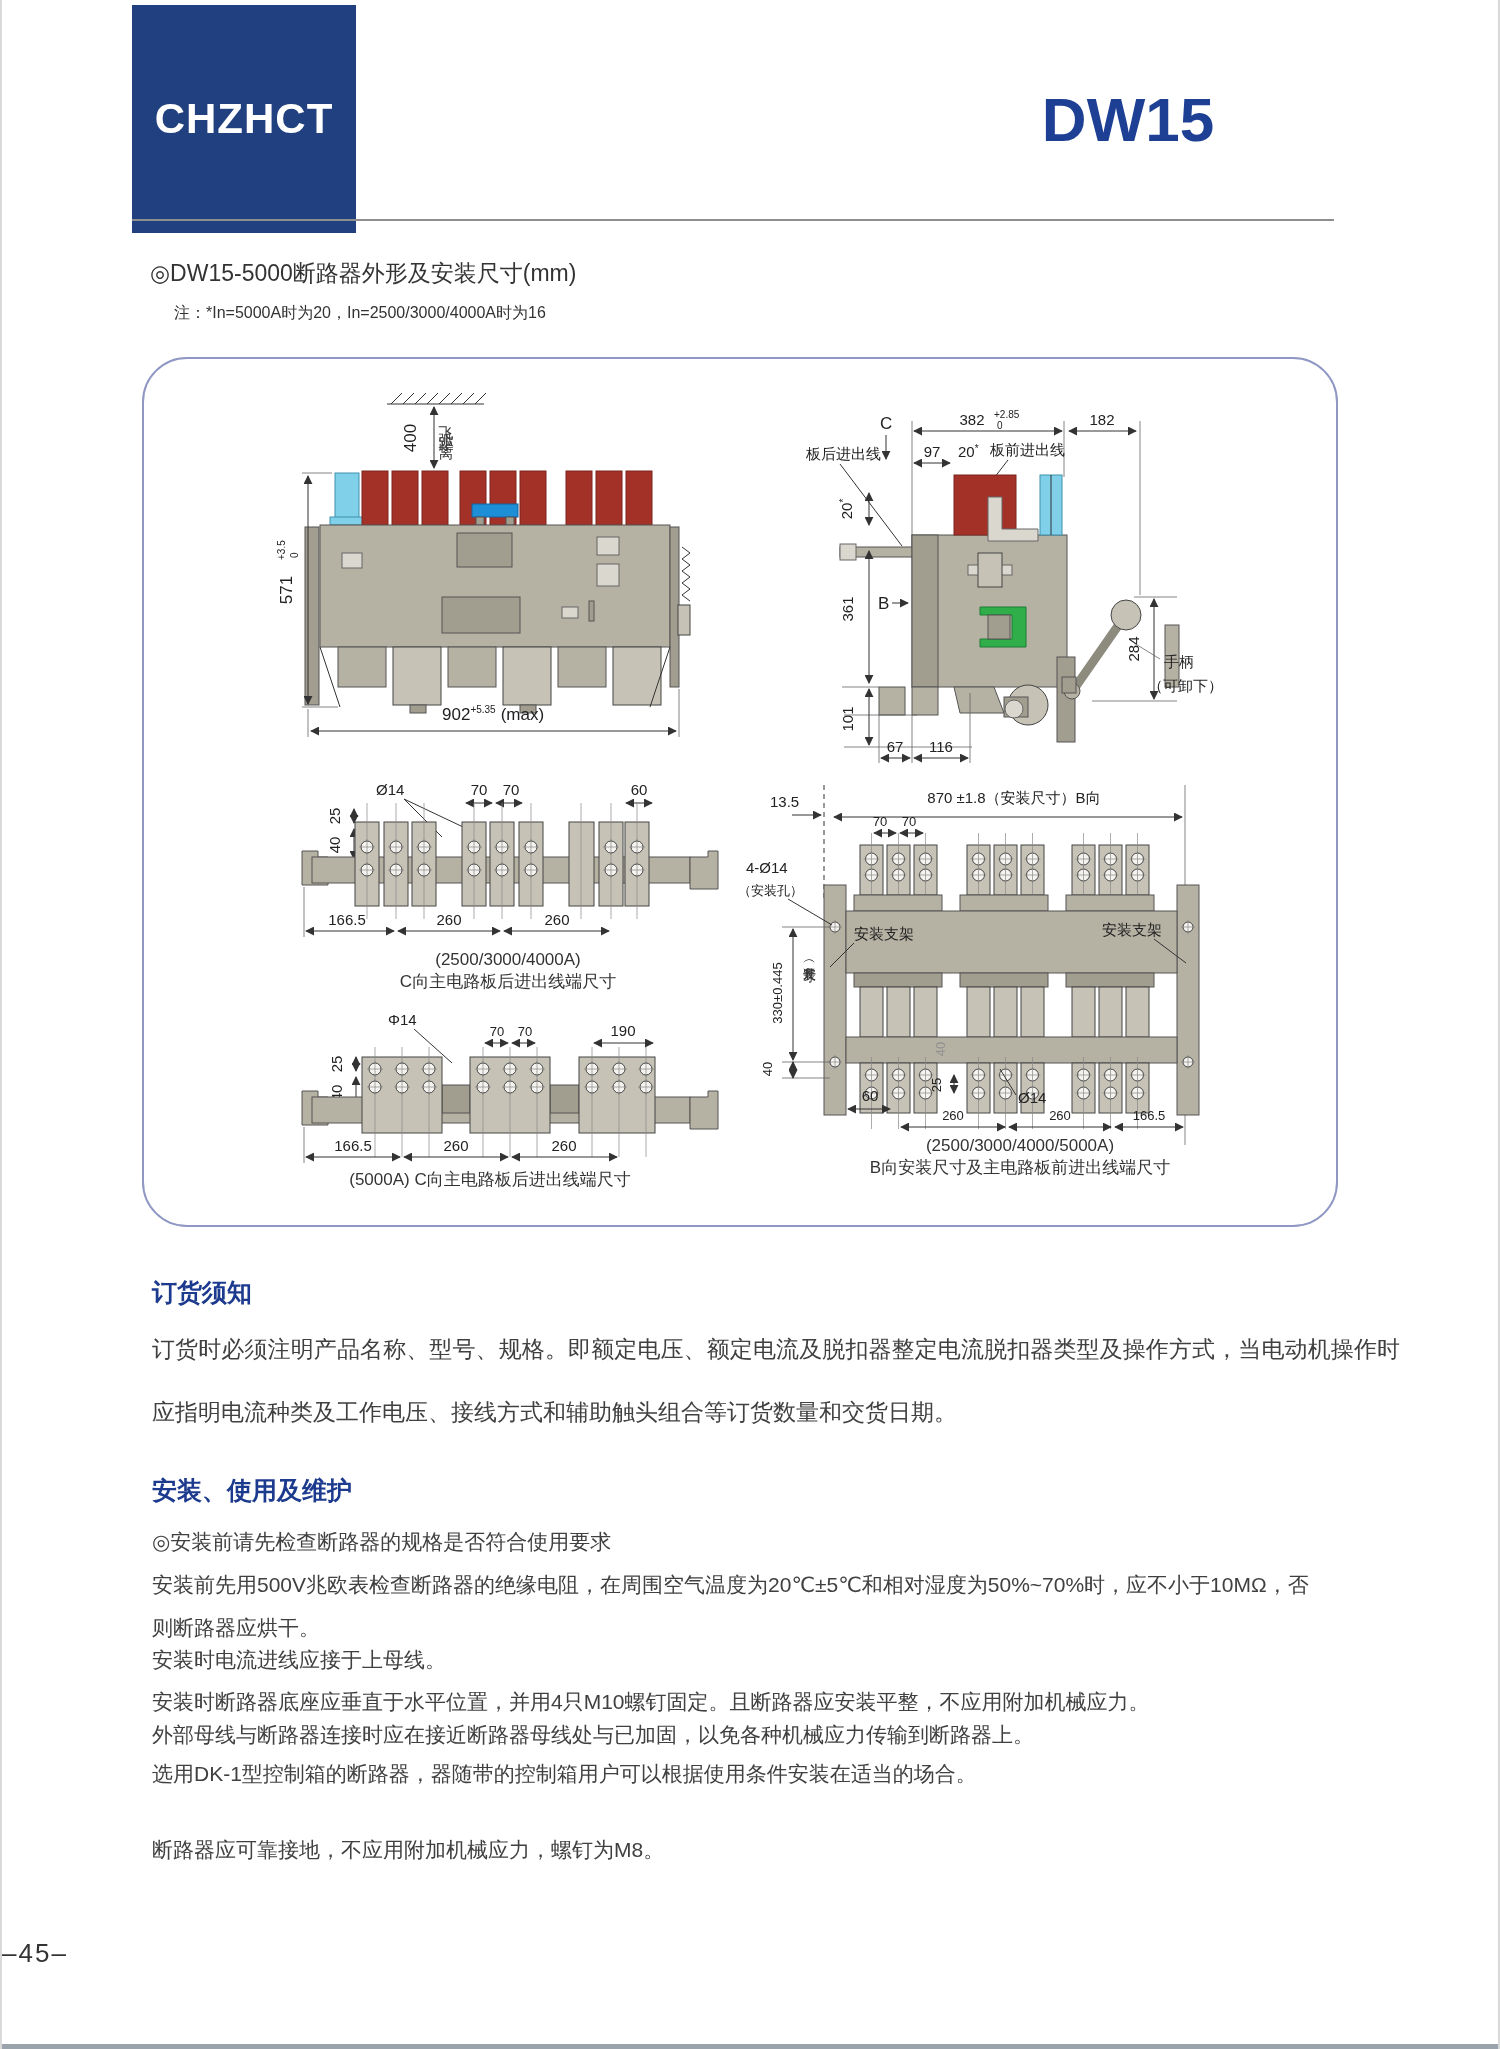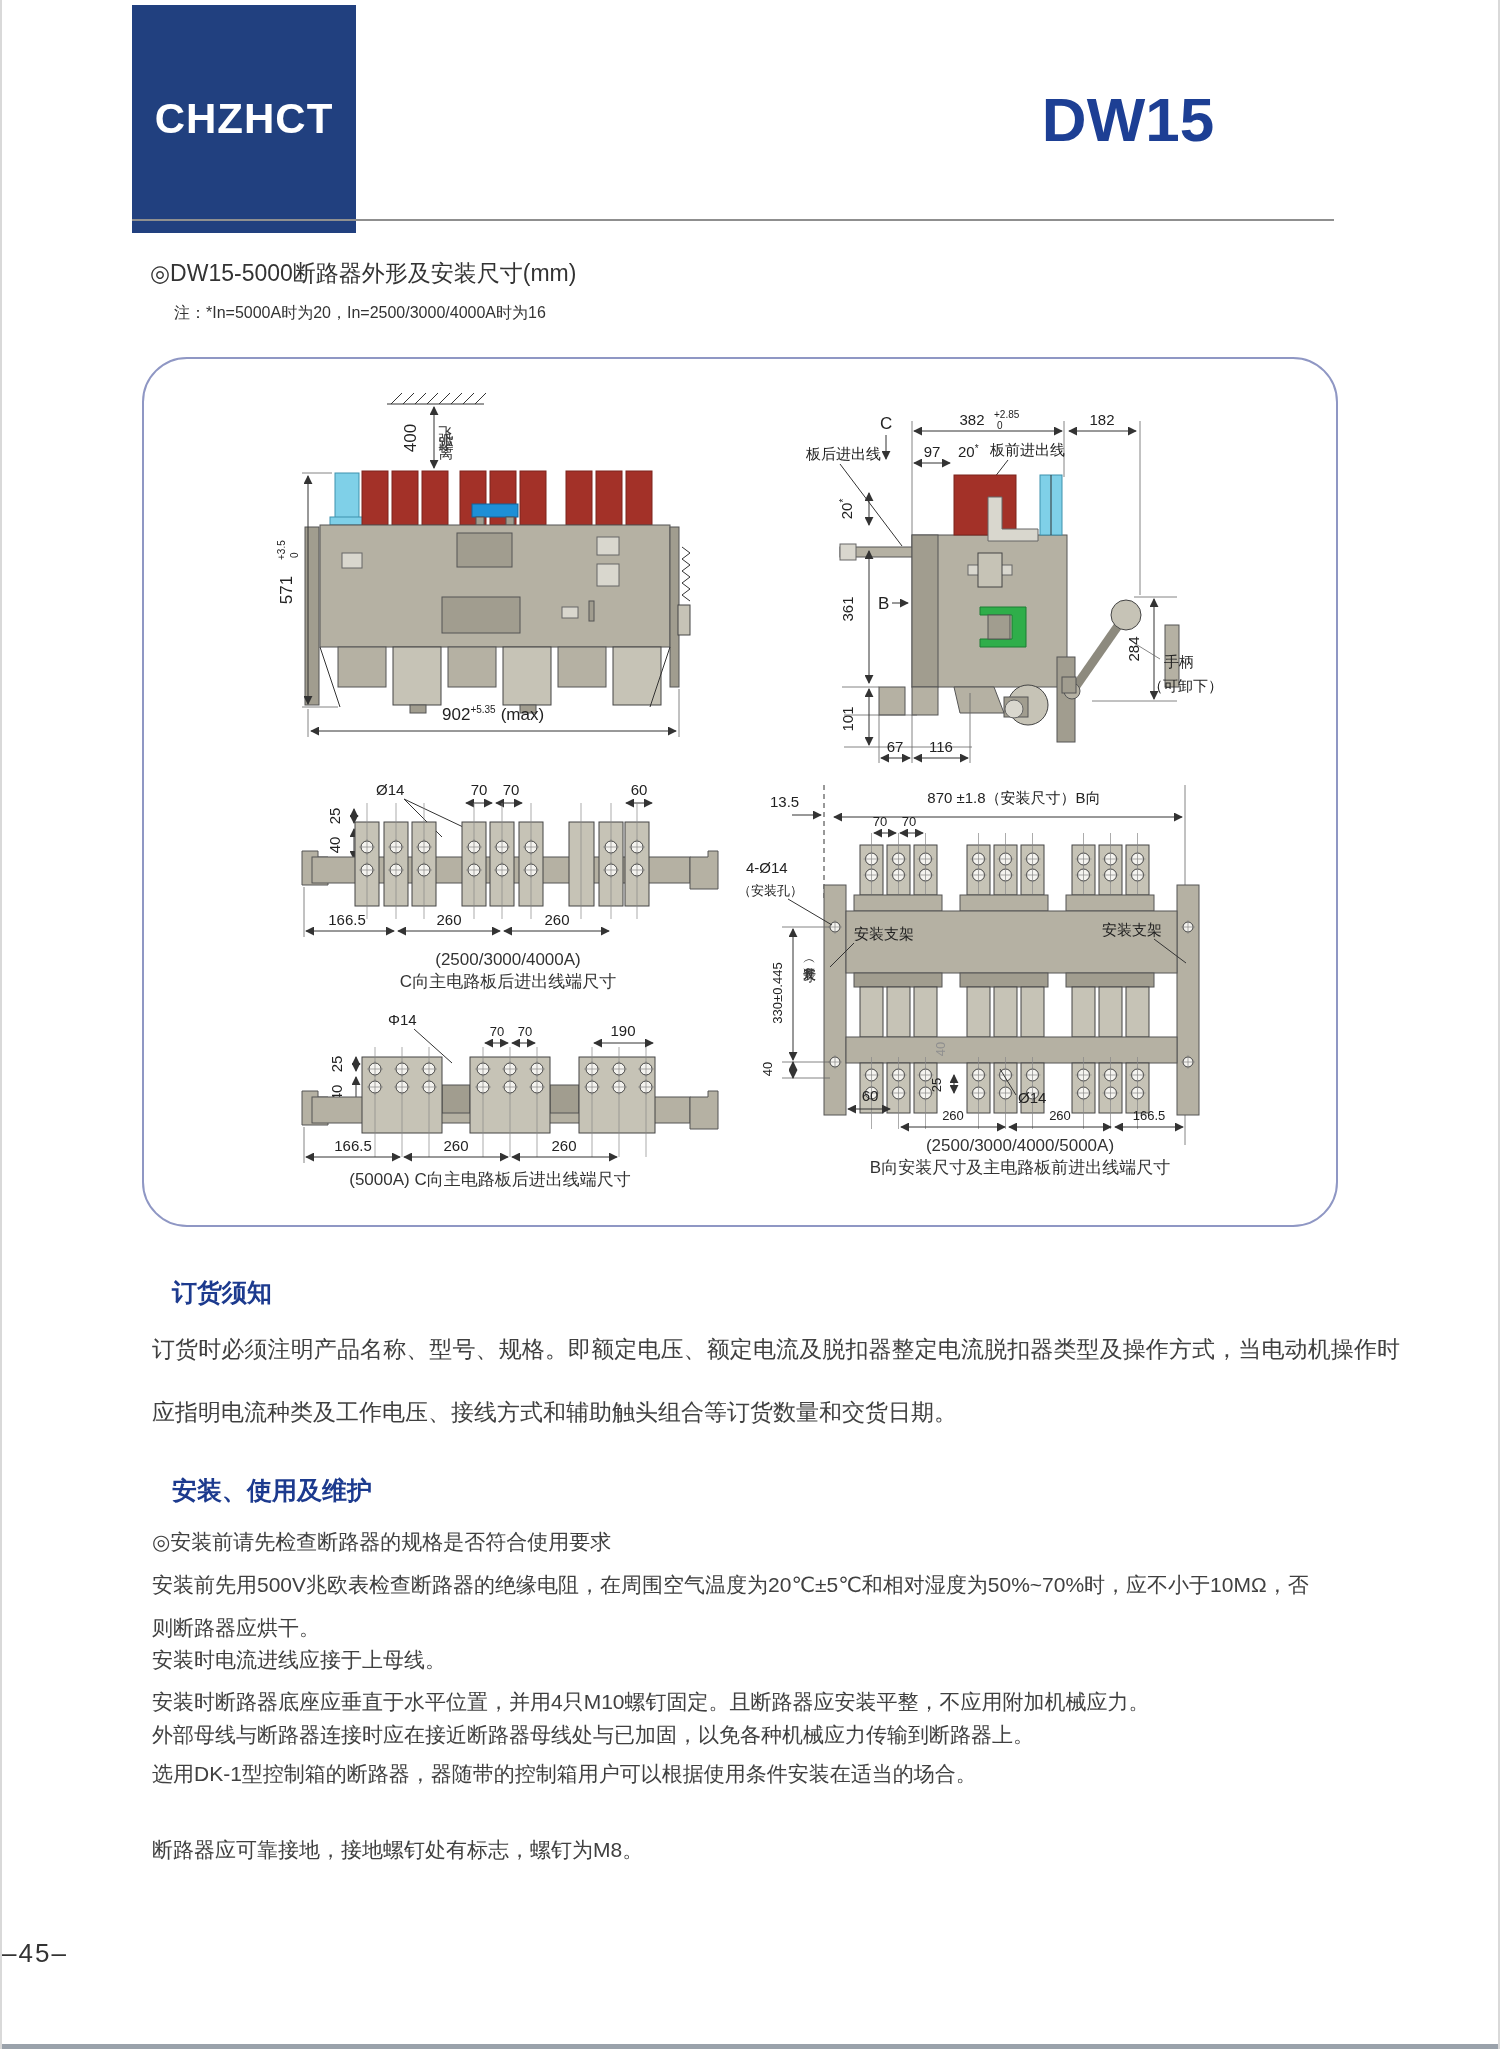--- a/index.html
+++ b/index.html
@@ -15,21 +15,21 @@
             font-size:33px;font-weight:600;color:#2b2b2b;letter-spacing:3px;white-space:nowrap;}
   .header-rule{position:absolute;left:130px;top:219px;width:1202px;height:2px;background:#8f8f8f;}
   .intro-title{position:absolute;left:148px;top:258px;font-size:23px;color:#333;}
   .intro-note{position:absolute;left:172px;top:303px;font-size:16px;color:#333;}
   .draw-box{position:absolute;left:140px;top:357px;width:1196px;height:870px;
             border:2px solid #8f97c4;border-radius:45px;box-sizing:border-box;}
   .draw-box svg{position:absolute;left:-2px;top:-2px;}
   .vlabel{position:absolute;writing-mode:vertical-rl;text-orientation:upright;color:#333;}
   #arc-label{left:292px;top:55px;font-size:15px;letter-spacing:6px;}
   #inst-label{left:656px;top:596px;font-size:13px;letter-spacing:1px;}
-  .sec-title{position:absolute;left:150px;font-size:25px;font-weight:bold;color:#1c3a8e;margin-left:20px;}
+  .sec-title{position:absolute;left:150px;font-size:25px;font-weight:bold;color:#1c3a8e;}
   #ordering-title{top:1276px;}
   #install-title{top:1474px;}
   .ordering-body{position:absolute;left:150px;top:1318px;width:1248px;font-size:23px;color:#404040;
                  line-height:63px;text-align:justify;}
   .install-line{position:absolute;left:150px;font-size:21px;color:#404040;white-space:nowrap;}
   .page-num{position:absolute;left:0;top:1938px;width:1452px;text-align:left;
             font-size:26px;color:#333;letter-spacing:2px;}
   .bottom-bar{position:absolute;left:0;bottom:0;width:100%;height:5px;background:#9aa2ab;}
   
   svg text{font-family:"Liberation Sans","DejaVu Sans",sans-serif;fill:#222;}
@@ -646,17 +646,17 @@
   <div class="ordering-body">订货时必须注明产品名称、型号、规格。即额定电压、额定电流及脱扣器整定电流脱扣器类型及操作方式，当电动机操作时应指明电流种类及工作电压、接线方式和辅助触头组合等订货数量和交货日期。</div>
 
   <div class="sec-title" id="install-title">安装、使用及维护</div>
   <div class="install-line" style="top:1528px">◎安装前请先检查断路器的规格是否符合使用要求</div>
   <div class="install-line" style="top:1571px">安装前先用500V兆欧表检查断路器的绝缘电阻，在周围空气温度为20℃±5℃和相对湿度为50%~70%时，应不小于10MΩ，否</div>
   <div class="install-line" style="top:1614px">则断路器应烘干。</div>
   <div class="install-line" style="top:1646px">安装时电流进线应接于上母线。</div>
   <div class="install-line" style="top:1688px">安装时断路器底座应垂直于水平位置，并用4只M10螺钉固定。且断路器应安装平整，不应用附加机械应力。</div>
   <div class="install-line" style="top:1721px">外部母线与断路器连接时应在接近断路器母线处与已加固，以免各种机械应力传输到断路器上。</div>
   <div class="install-line" style="top:1760px">选用DK-1型控制箱的断路器，器随带的控制箱用户可以根据使用条件安装在适当的场合。</div>
-  <div class="install-line" style="top:1836px">断路器应可靠接地，接地螺钉处有标志，螺钉为M8。</div>
+  <div class="install-line" style="top:1836px">断路器应可靠接地，不应用附加机械应力，螺钉为M8。</div>
 
   <div class="page-num">–45–</div>
   <div class="bottom-bar"></div>
 </div>
 
 </body></html>

